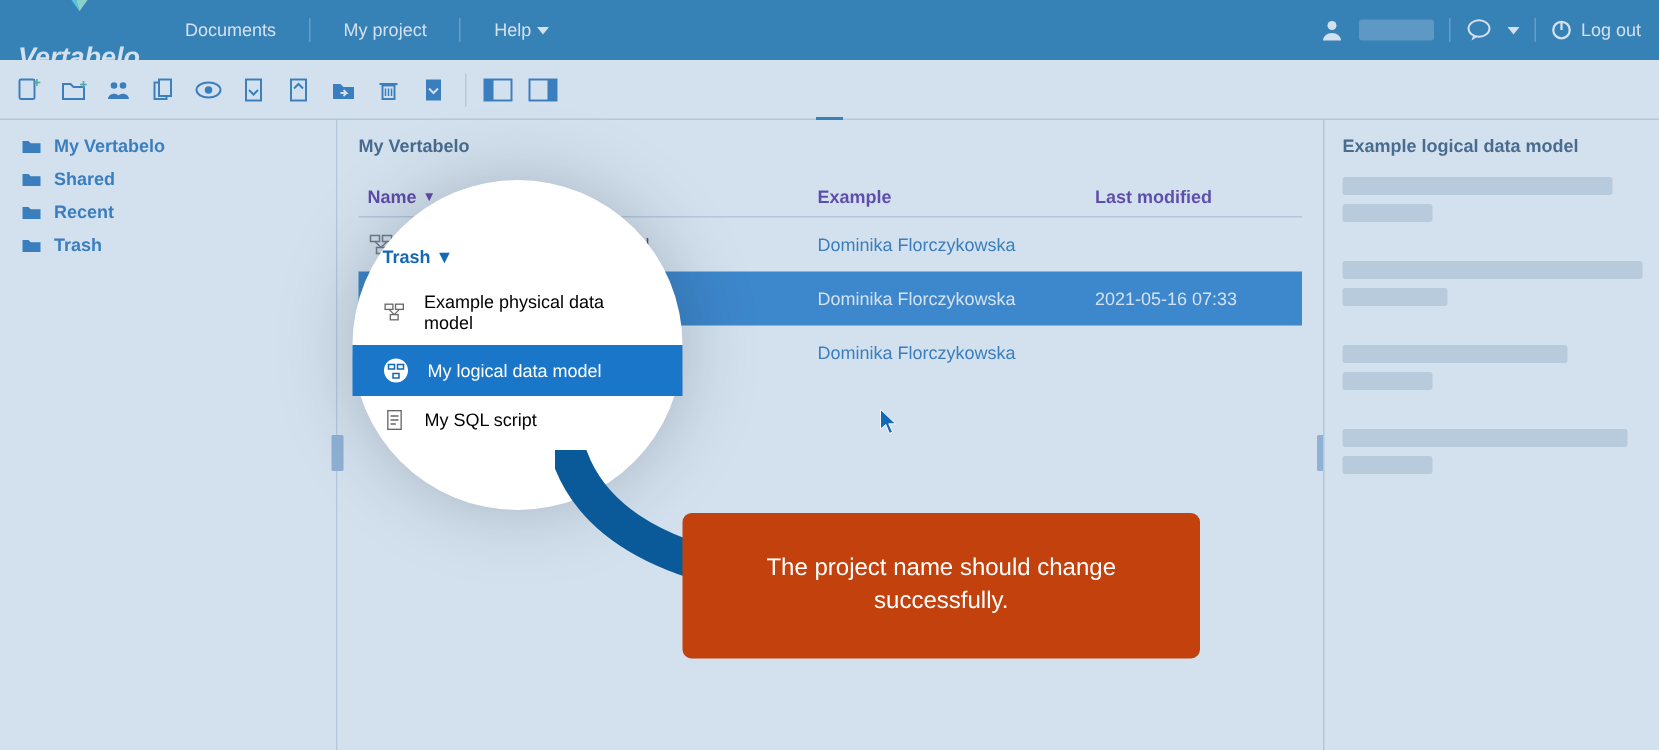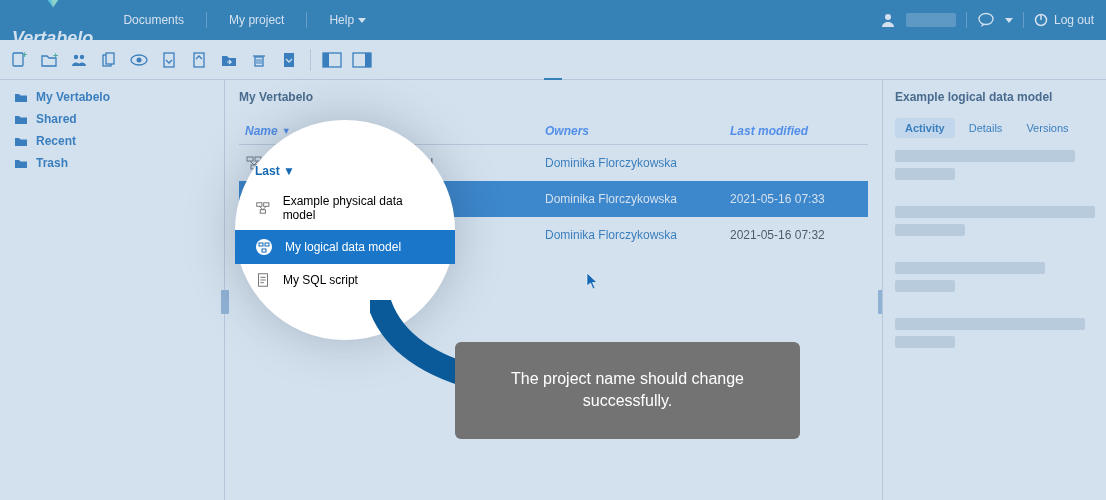--- a/index.html
+++ b/index.html
@@ -17,21 +17,21 @@
 .toolbar{height:40px;background:#fff;border-bottom:1px solid #d0d8e0;display:flex;align-items:center;gap:8px;padding:0 8px;position:relative;}
 .toolbar .ticon{width:22px;height:22px;display:flex;align-items:center;justify-content:center;cursor:pointer;}
 .toolbar .tsep{width:1px;height:22px;background:#d0d8e0;margin:0 2px;}
 .toolbar .collapse-tab{position:absolute;left:50%;top:38px;transform:translateX(-50%);width:18px;height:12px;background:#0f6ca8;display:flex;align-items:center;justify-content:center;}
 .body{display:flex;height:calc(500px - 80px);background:#eaf1f8;}
 .sidebar{width:225px;background:#fff;border-right:1px solid #d0d8e0;padding:6px 0;}
 .sidebar-item{display:flex;align-items:center;gap:8px;padding:4px 14px;font-size:12px;color:#1568b3;font-weight:600;cursor:pointer;}
 .main{flex:1;display:flex;flex-direction:column;background:#fff;margin:0;position:relative;}
 .main-inner{padding:10px 14px 0;}
 .main-title{font-size:12px;font-weight:700;color:#2a4a6a;margin-bottom:14px;}
-.table-head{display:flex;font-size:12px;font-weight:700;color:#3b82f6;border-bottom:1px solid #d0d8e0;padding:6px 6px;font-style:italic;}
+.table-head{display:flex;font-size:12px;font-weight:700;color:#4c1d95;border-bottom:1px solid #d0d8e0;padding:6px 6px;}
 .col-name{flex:0 0 300px;display:flex;align-items:center;gap:4px;}
 .col-owner{flex:0 0 185px;}
 .col-mod{flex:1;}
 .row{display:flex;align-items:center;font-size:12px;padding:9px 6px;color:#333;}
 .row .col-name{gap:14px;}
 .row.selected{background:#1976c9;color:#fff;}
 .row .ricon{width:18px;height:18px;display:flex;align-items:center;justify-content:center;}
 .drag-handle{position:absolute;left:-4px;top:50%;width:8px;height:24px;background:#97b5d6;border-radius:1px;}
 .drag-handle.right{left:auto;right:-4px;}
 .rightpanel{width:224px;background:#fff;border-left:1px solid #d0d8e0;padding:10px 12px;position:relative;}
@@ -40,21 +40,21 @@
 .tab{font-size:11px;padding:4px 10px;border-radius:3px;color:#1568b3;cursor:pointer;}
 .tab.active{background:#e6f0fb;font-weight:700;}
 .activity-blur{display:flex;flex-direction:column;gap:26px;margin-top:10px;}
 .blur-group{display:flex;flex-direction:column;gap:6px;}
 .blur-line{height:12px;background:#d6dde4;border-radius:2px;}
 .spotlight{position:absolute;z-index:50;width:220px;height:220px;border-radius:50%;background:#fff;left:235px;top:120px;filter:drop-shadow(0 0 25px rgba(0,0,0,0.2));}
 .spot-content{position:absolute;inset:0;display:flex;flex-direction:column;justify-content:center;}
 .spot-head{display:flex;align-items:center;gap:6px;font-size:12px;font-weight:700;color:#1568b3;padding:0 20px 8px;}
 .spot-row{display:flex;align-items:center;gap:12px;font-size:12px;padding:8px 20px;}
 .spot-row.sel{background:#1976c9;color:#fff;}
-.callout{position:absolute;z-index:55;left:455px;top:342px;width:345px;background:#737373;color:#fff;border-radius:6px;padding:26px 28px;font-size:16px;text-align:center;line-height:1.4;}
+.callout{position:absolute;z-index:55;left:455px;top:342px;width:345px;background:#c2410c;color:#fff;border-radius:6px;padding:26px 28px;font-size:16px;text-align:center;line-height:1.4;}
 .callout-arrow{position:absolute;z-index:54;left:370px;top:300px;width:140px;height:100px;}
 .cursor{position:absolute;z-index:56;left:586px;top:272px;}
 svg{display:block;}
 </style>
 </head>
 <body>
 
 <div class="topbar">
   <div class="logo">
     <svg viewBox="0 0 24 24">
@@ -221,21 +221,21 @@
   <div class="main">
     <div class="drag-handle"></div>
     <div class="drag-handle right"></div>
     <div class="main-inner">
       <div class="main-title">My Vertabelo</div>
       <div class="table-head">
         <div class="col-name">
           <span>Name</span>
           <span style="font-size:9px;">▼</span>
         </div>
-        <div class="col-owner">Owners</div>
+        <div class="col-owner">Example</div>
         <div class="col-mod">Last modified</div>
       </div>
 
       <div class="row">
         <div class="col-name">
           <span class="ricon">
               <svg width="18" height="18" viewBox="0 0 18 18">
                 <rect x="2" y="3" width="6" height="4" fill="none" stroke="#666"></rect>
                 <rect x="10" y="3" width="6" height="4" fill="none" stroke="#666"></rect>
                 <rect x="6" y="11" width="6" height="4" fill="none" stroke="#666"></rect>
@@ -270,32 +270,26 @@
               <svg width="18" height="18" viewBox="0 0 18 18">
                 <rect x="4" y="2" width="10" height="14" fill="none" stroke="#666"></rect>
                 <line x1="6" y1="6" x2="12" y2="6" stroke="#666"></line>
                 <line x1="6" y1="9" x2="12" y2="9" stroke="#666"></line>
                 <line x1="6" y1="12" x2="10" y2="12" stroke="#666"></line>
               </svg>
             </span>
           <span>My SQL script</span>
         </div>
         <div class="col-owner" style="color:#1568b3;">Dominika Florczykowska</div>
-        <div class="col-mod">2021-05-16 07:32</div>
       </div>
     </div>
   </div>
 
   <div class="rightpanel">
     <div class="rp-title">Example logical data model</div>
-    <div class="tabs">
-      <div class="tab active">Activity</div>
-      <div class="tab">Details</div>
-      <div class="tab">Versions</div>
-    </div>
     <div class="activity-blur">
       <div class="blur-group">
           <div class="blur-line" style="width:180px;"></div>
           <div class="blur-line" style="width:60px;"></div>
         </div>
       <div class="blur-group">
           <div class="blur-line" style="width:200px;"></div>
           <div class="blur-line" style="width:70px;"></div>
         </div>
       <div class="blur-group">
@@ -308,21 +302,21 @@
         </div>
     </div>
   </div>
 </div>
 
 <div class="overlay"></div>
 
 <div class="spotlight">
   <div class="spot-content">
     <div class="spot-head">
-      <span>Last ▼</span>
+      <span>Trash ▼</span>
     </div>
     <div class="spot-row">
       <svg width="16" height="16" viewBox="0 0 18 18">
           <rect x="2" y="3" width="6" height="4" fill="none" stroke="#666"></rect>
           <rect x="10" y="3" width="6" height="4" fill="none" stroke="#666"></rect>
           <rect x="6" y="11" width="6" height="4" fill="none" stroke="#666"></rect>
           <line x1="5" y1="7" x2="9" y2="11" stroke="#666"></line>
           <line x1="13" y1="7" x2="9" y2="11" stroke="#666"></line>
         </svg>
       <span>Example physical data model</span>

